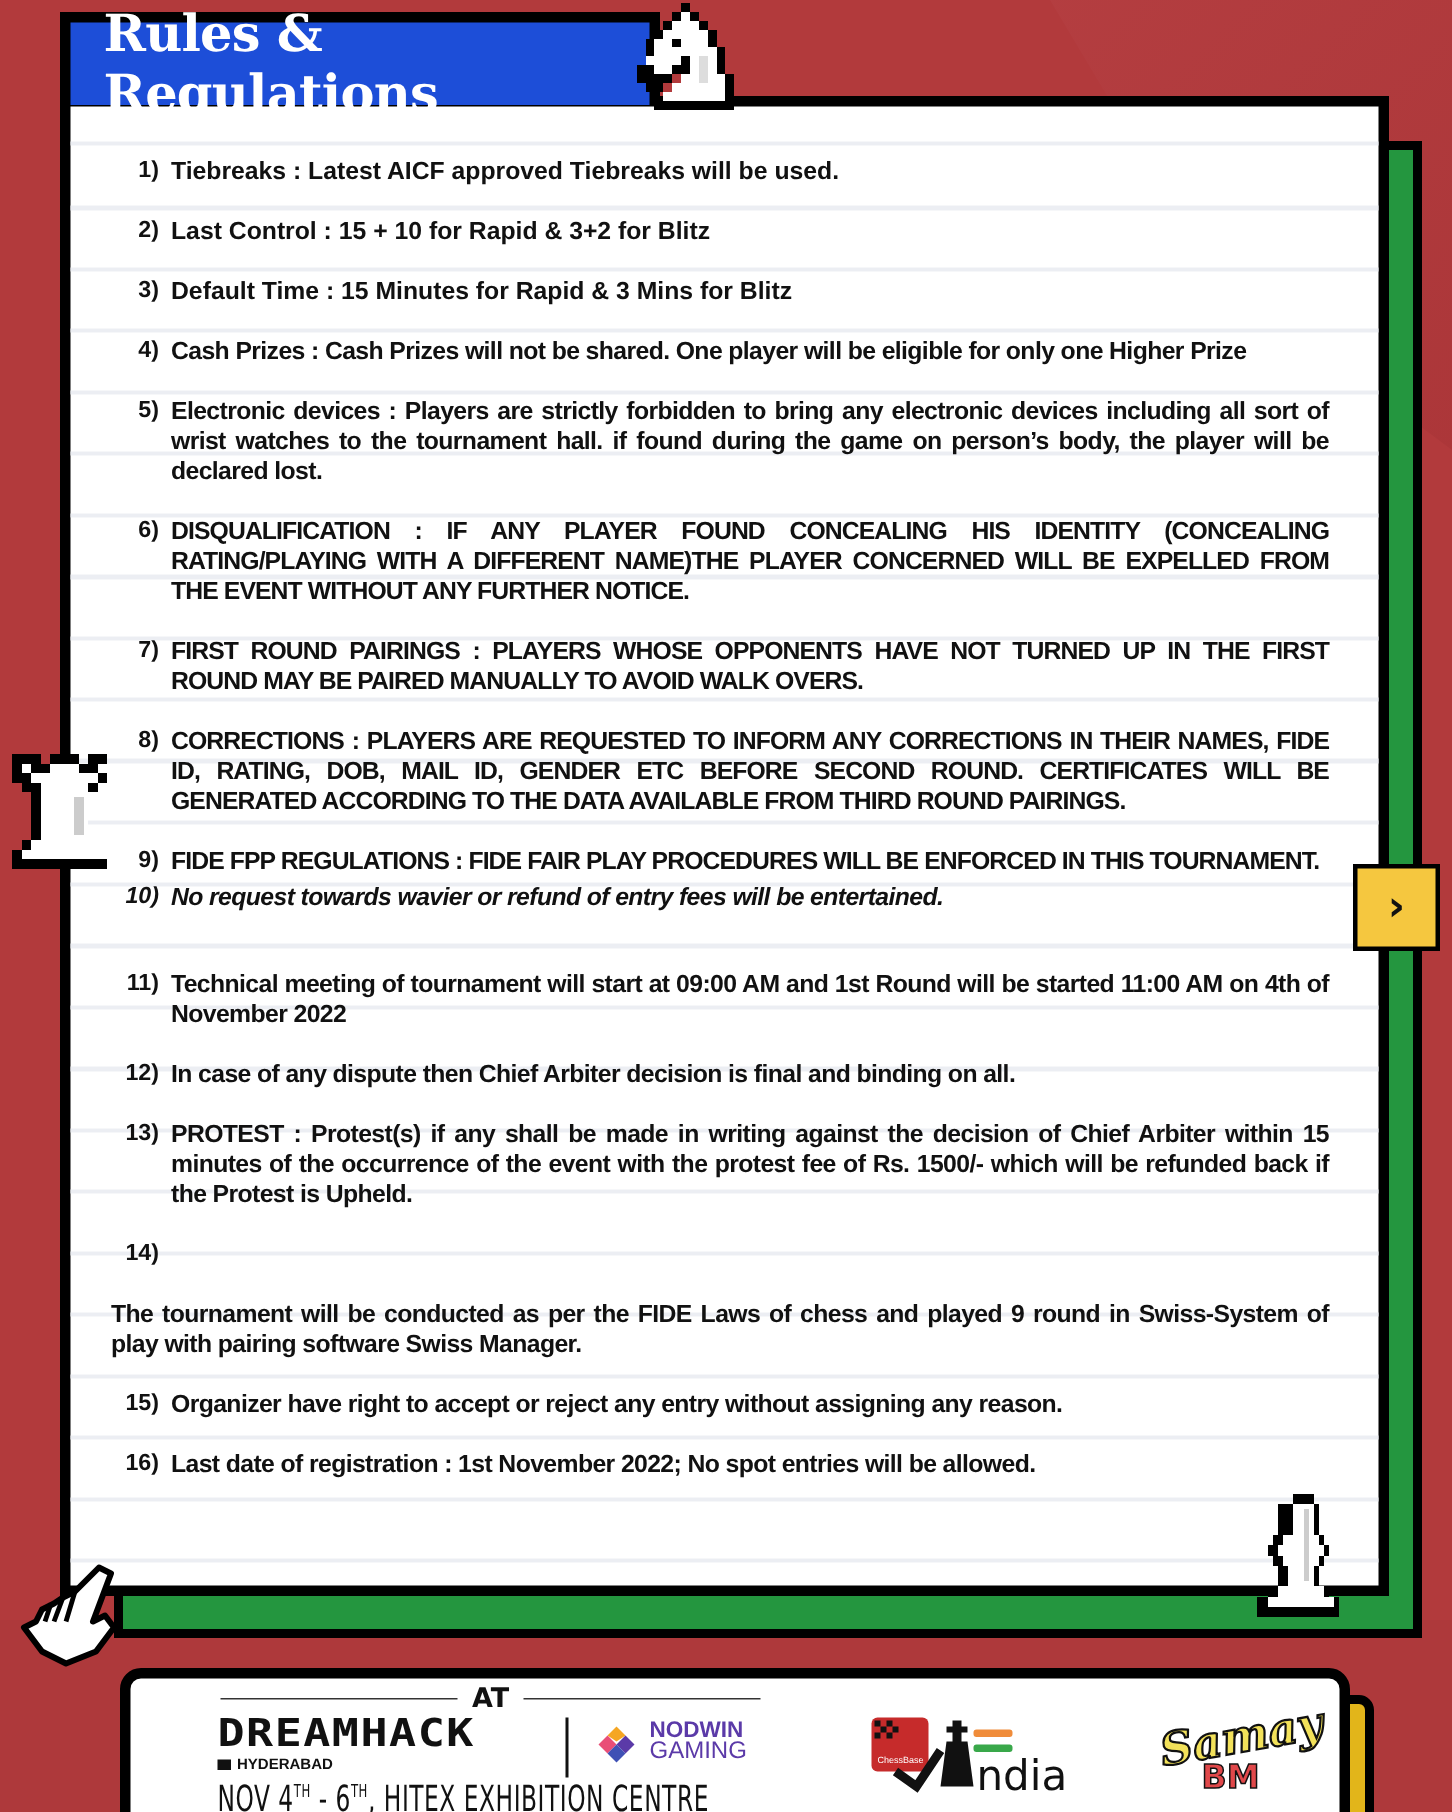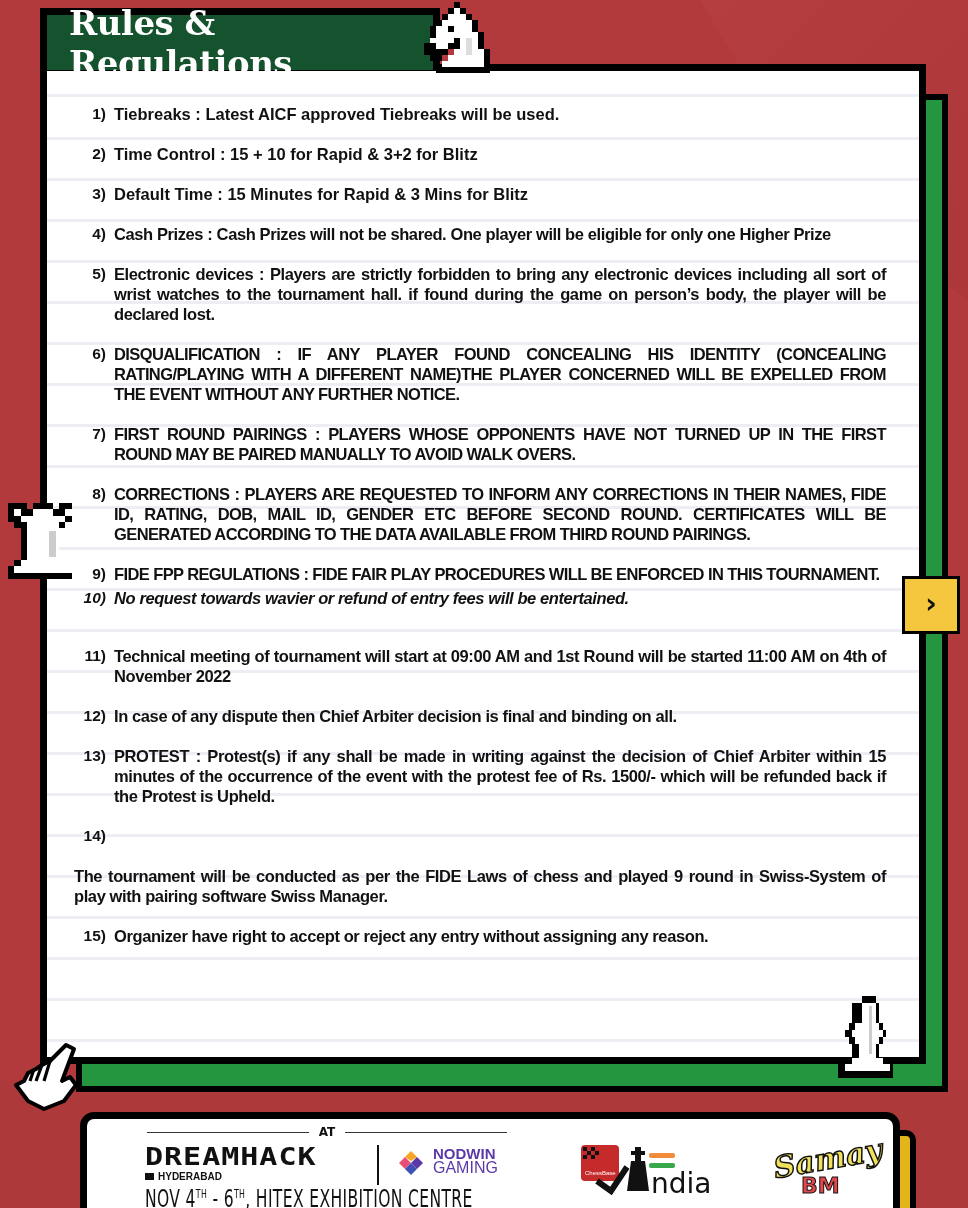--- a/index.html
+++ b/index.html
@@ -23,21 +23,21 @@
     background: #ffffff; border: 7px solid #000; box-sizing: border-box;
   }
   .paper-inner { position: absolute; left: 0; top: 0; right: 0; bottom: 0;
     background-image: repeating-linear-gradient(to bottom, transparent 0px, transparent 38px, #eceef3 38px, #eceef3 41px);
     background-position: 0 28px;
   }
 
   
   .title-tab {
     position: absolute; left: 40px; top: 8px; width: 400px; height: 62px;
-    background: #14532d; border: 7px solid #000; border-bottom: none; box-sizing: border-box;
+    background: #1d4ed8; border: 7px solid #000; border-bottom: none; box-sizing: border-box;
     display: flex; align-items: center; padding-left: 22px;
   }
   .title-text {
     font-family: "DejaVu Serif", serif; font-weight: bold; color: #fff;
     font-size: 34px; letter-spacing: -0.5px;
   }
 
   .knight-icon { position: absolute; left: 418px; top: 2px; width: 78px; height: 74px; }
   .rook-icon { position: absolute; left: 8px; top: 502px; width: 70px; height: 78px; }
   .pawn-icon { position: absolute; left: 838px; top: 996px; width: 62px; height: 82px; }
@@ -64,21 +64,21 @@
   .footer-back {
     position: absolute; left: 880px; top: 1130px; width: 36px; height: 90px;
     background: #e2b51a; border: 6px solid #000; border-radius: 10px; box-sizing: border-box;
   }
   .footer {
     position: absolute; left: 80px; top: 1112px; width: 820px; height: 110px;
     background: #fff; border: 7px solid #000; border-radius: 14px; box-sizing: border-box;
   }
   .at-row { position: absolute; left: 60px; top: 4px; width: 360px; height: 18px; display: flex; align-items: center; }
   .at-row .line { flex: 1; height: 1px; background: #333; }
-  .at-row .at { padding: 0 10px; font-weight: bold; font-size: 12px; color: #111; font-family: "DejaVu Sans", sans-serif; }
+  .at-row .at { padding: 0 10px; font-weight: bold; font-size: 18px; color: #111; font-family: "DejaVu Sans", sans-serif; }
   .dreamhack { position: absolute; left: 58px; top: 22px; font-family: "DejaVu Sans Mono", monospace; font-weight: bold; font-size: 30px; letter-spacing: 1px; color: #111; transform: scaleY(0.85); transform-origin: left top; }
   .hyd { position: absolute; left: 58px; top: 52px; font-size: 10px; font-weight: bold; color: #111; display: flex; align-items: center; gap: 4px; }
   .hyd .sq { width: 9px; height: 7px; background: #111; display: inline-block; }
   .sep { position: absolute; left: 290px; top: 26px; width: 2px; height: 40px; background: #111; }
   .nodwin-icon { position: absolute; left: 308px; top: 30px; width: 32px; height: 28px; }
   .nodwin { position: absolute; left: 346px; top: 28px; color: #5b3aa8; font-weight: bold; font-size: 15px; line-height: 14px; }
   .nodwin .sub { font-weight: normal; font-size: 16px; display: block; }
   .dates { position: absolute; left: 58px; top: 66px; font-family: "DejaVu Sans Condensed", "DejaVu Sans", sans-serif; font-size: 24px; color: #111; letter-spacing: 0.5px; transform: scaleX(0.72); transform-origin: left top; white-space: nowrap; }
   .dates sup { font-size: 12px; }
   .chessbase-india { position: absolute; left: 490px; top: 20px; width: 160px; height: 60px; }
@@ -129,21 +129,21 @@
   <path d="M12 14l-2 6M16 12l-3 8M20 10l-3 10" stroke="#000" stroke-width="1.6"></path>
 </svg>
 
 <ol class="rules">
   <li class="rule" style="margin-top:2px;">
     <span class="num">1)</span>
     <span class="txt"><b class="lead">Tiebreaks :</b><span> Latest AICF approved Tiebreaks will be used.</span></span>
   </li>
   <li class="rule" style="margin-top:20px;">
     <span class="num">2)</span>
-    <span class="txt"><b class="lead">Time Control :</b><span> 15 + 10 for Rapid &amp; 3+2 for Blitz</span></span>
+    <span class="txt"><b class="lead">Last Control :</b><span> 15 + 10 for Rapid &amp; 3+2 for Blitz</span></span>
   </li>
   <li class="rule" style="margin-top:20px;">
     <span class="num">3)</span>
     <span class="txt"><b class="lead">Default Time :</b><span> 15 Minutes for Rapid &amp; 3 Mins for Blitz</span></span>
   </li>
   <li class="rule condensed" style="margin-top:20px;">
     <span class="num">4)</span>
     <span class="txt"><b class="lead">Cash Prizes :</b><span> Cash Prizes will not be shared. One player will be eligible for only one Higher Prize</span></span>
   </li>
   <li class="rule condensed" style="margin-top:20px;">
@@ -182,20 +182,24 @@
     <span class="num">13)</span>
     <span class="txt"><b class="lead">PROTEST :</b><span> Protest(s) if any shall be made in writing against the decision of Chief Arbiter within 15 minutes of the occurrence of the event with the protest fee of Rs. 1500/- which will be refunded back if the Protest is Upheld.</span></span>
   </li>
   <li class="rule condensed" style="margin-top:20px;flex-direction:column;">
     <span class="num">14)</span>
     <span class="txt"><b class="lead"></b><span>The tournament will be conducted as per the FIDE Laws of chess and played 9 round in Swiss-System of play with pairing software Swiss Manager.</span></span>
   </li>
   <li class="rule condensed" style="margin-top:20px;">
     <span class="num">15)</span>
     <span class="txt"><b class="lead"></b><span>Organizer have right to accept or reject any entry without assigning any reason.</span></span>
+  </li>
+  <li class="rule condensed" style="margin-top:20px;">
+    <span class="num">16)</span>
+    <span class="txt"><b class="lead"></b><span>Last date of registration : 1st November 2022; No spot entries will  be allowed.</span></span>
   </li>
 </ol>
 
 <div class="next-button">
   <span>›</span>
 </div>
 
 <div class="footer-back"></div>
 <div class="footer">
   <div class="at-row">

